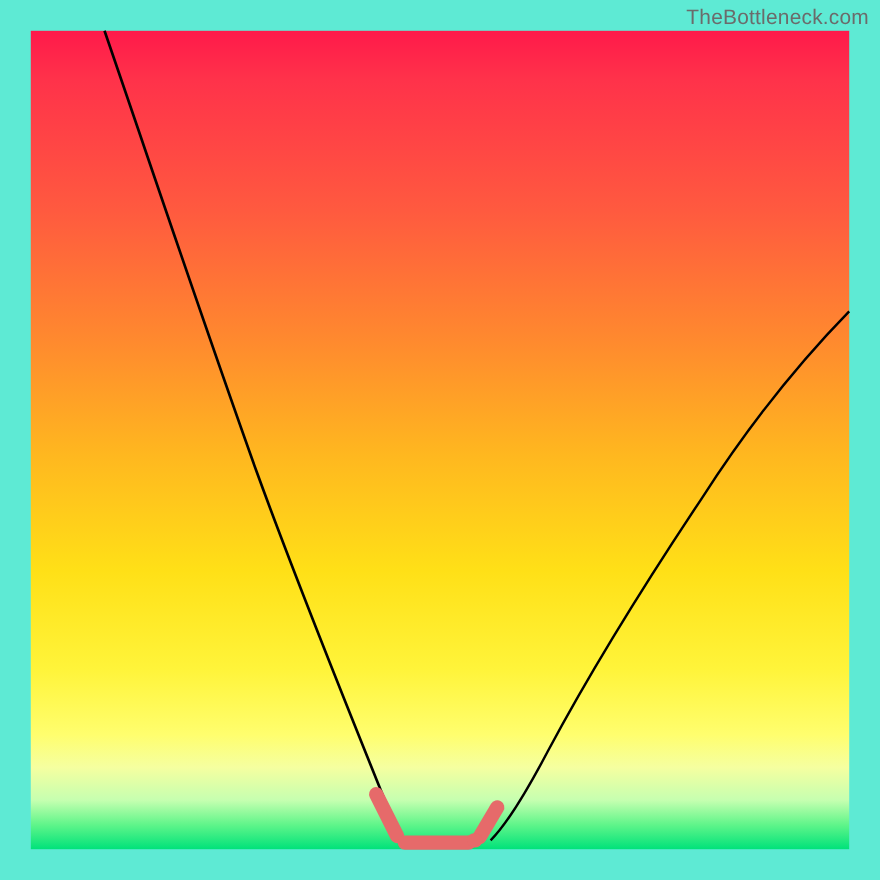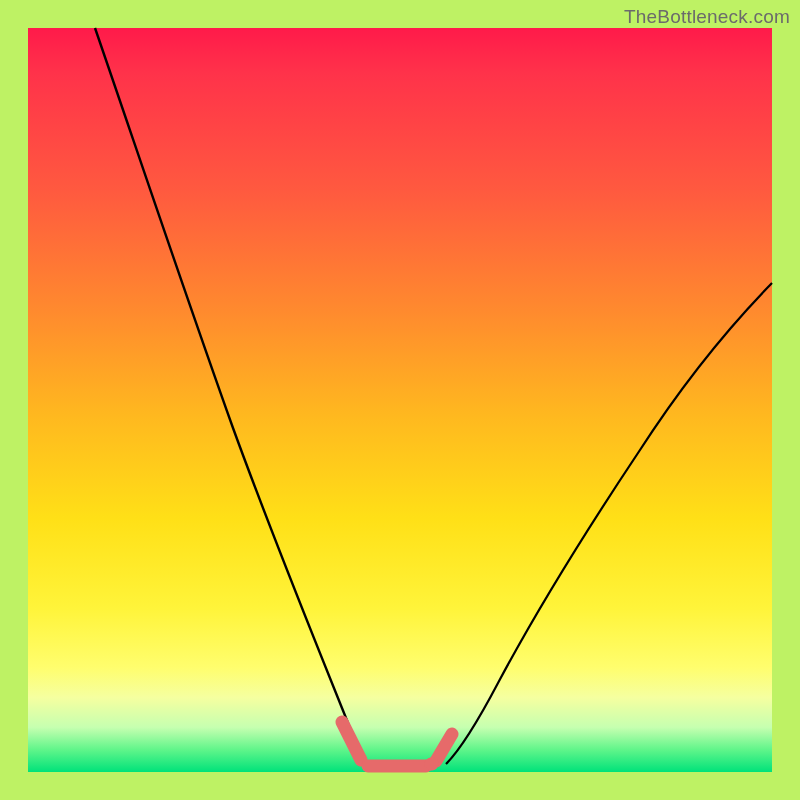--- a/index.html
+++ b/index.html
@@ -10,21 +10,21 @@
     overflow: hidden;
     background: #000;
     font-family: Arial, Helvetica, sans-serif;
   }
   .frame {
     position: absolute;
     left: 0;
     top: 0;
     width: 800px;
     height: 800px;
-    background: #bef264;
+    background: #5eead4;
   }
   .plot {
     position: absolute;
     left: 28px;
     top: 28px;
     width: 744px;
     height: 744px;
     
     background: linear-gradient(
       to bottom,

